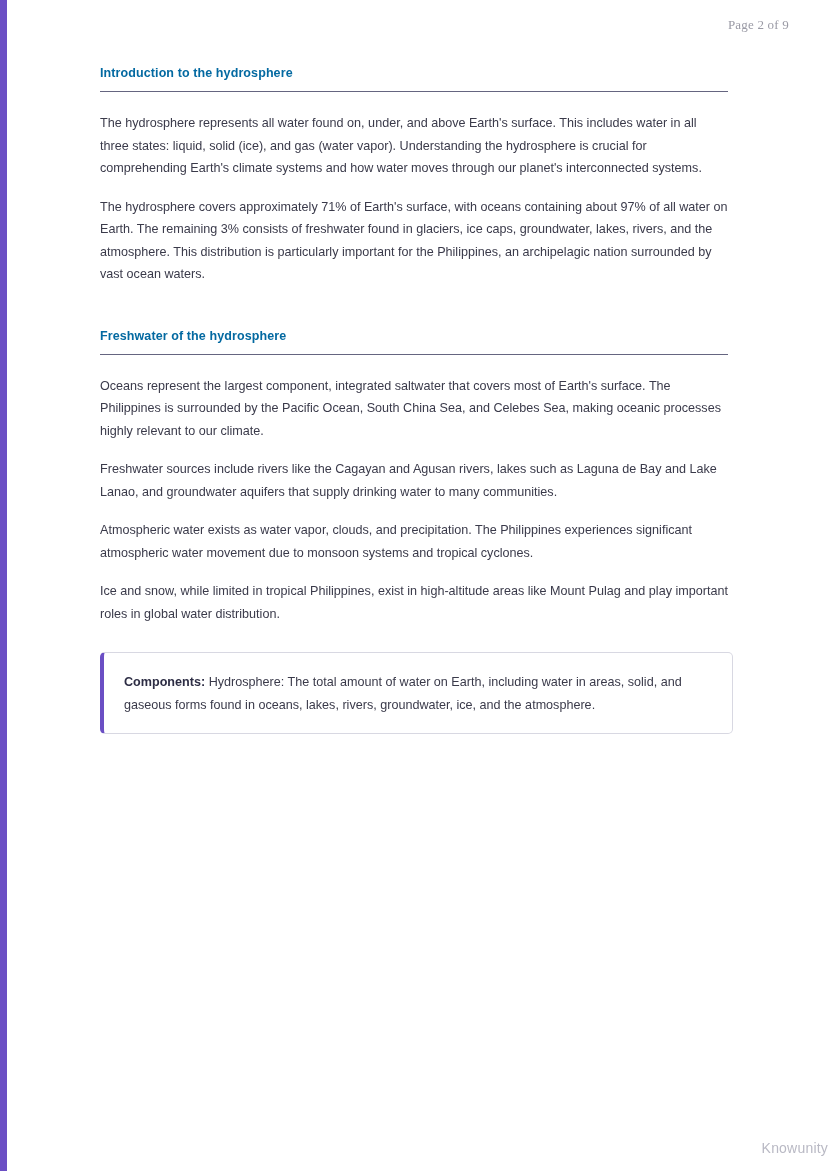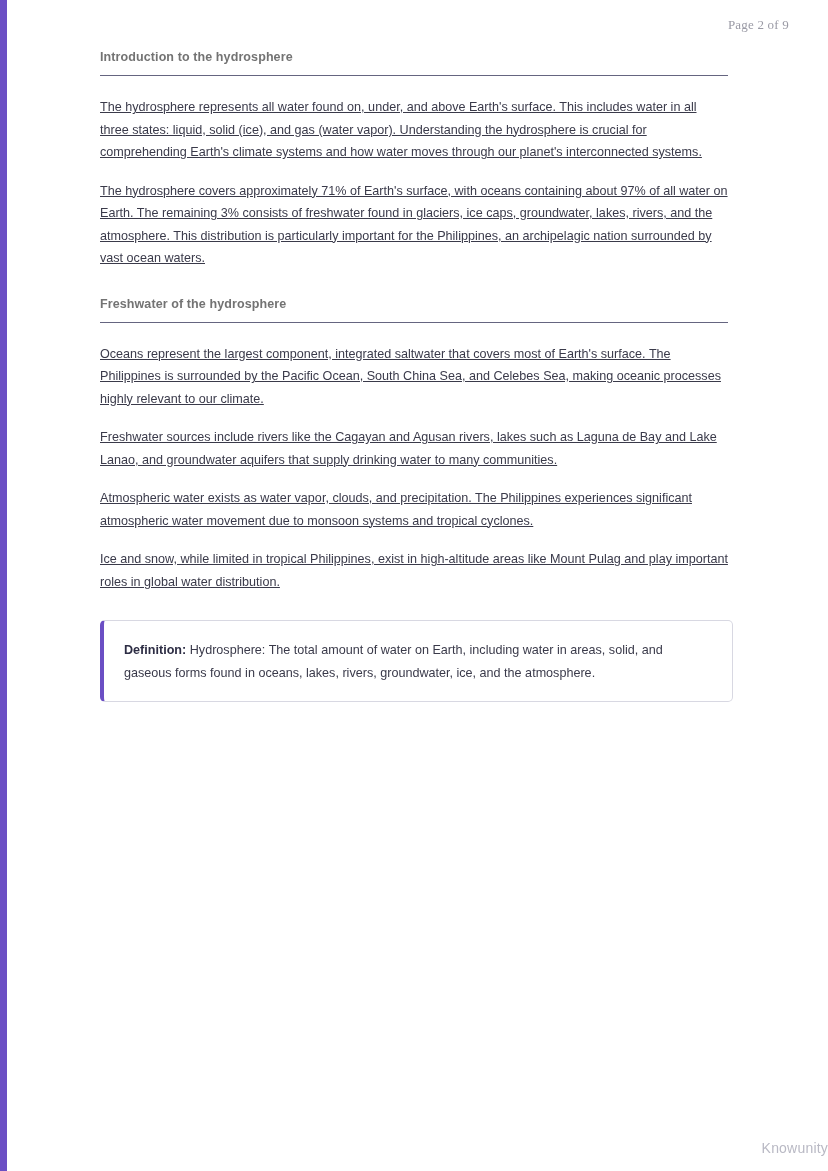--- a/index.html
+++ b/index.html
@@ -46,39 +46,38 @@
   .content {
     position: absolute;
     left: 100px;
     top: 50px;
     width: 628px;
   }
 
   h2.section-title {
     font-size: 12.5px;
     font-weight: bold;
-    color: #737373;
-    margin: 0 0 11px 0;
+    color: #0369a1;
+    margin: 16px 0 11px 0;
     letter-spacing: 0.1px;
   }
 
   .rule {
     height: 1px;
     background: #4a4a6a;
     width: 628px;
     margin: 0 0 20px 0;
     opacity: 0.85;
   }
 
   p.para {
     font-size: 12.6px;
     line-height: 22.5px;
     color: #3a3a4a;
     margin: 0 0 16px 0;
-    text-decoration: underline;
   }
 
   .section-gap {
     height: 11px;
   }
 
   .callout {
     border: 1px solid #d8d8e2;
     border-left: 4px solid #6b4fc4;
     border-radius: 5px;
@@ -132,20 +131,20 @@
 
     <h2 class="section-title">Freshwater of the hydrosphere</h2>
     <div class="rule"></div>
 
     <p class="para">Oceans represent the largest component, integrated saltwater that covers most of Earth's surface. The Philippines is surrounded by the Pacific Ocean, South China Sea, and Celebes Sea, making oceanic processes highly relevant to our climate.</p>
     <p class="para">Freshwater sources include rivers like the Cagayan and Agusan rivers, lakes such as Laguna de Bay and Lake Lanao, and groundwater aquifers that supply drinking water to many communities.</p>
     <p class="para">Atmospheric water exists as water vapor, clouds, and precipitation. The Philippines experiences significant atmospheric water movement due to monsoon systems and tropical cyclones.</p>
     <p class="para">Ice and snow, while limited in tropical Philippines, exist in high-altitude areas like Mount Pulag and play important roles in global water distribution.</p>
 
     <div class="callout">
-      <p><span class="label">Definition:</span><span> Hydrosphere: The total amount of water on Earth, including water in areas, solid, and gaseous forms found in oceans, lakes, rivers, groundwater, ice, and the atmosphere.</span></p>
+      <p><span class="label">Components:</span><span> Hydrosphere: The total amount of water on Earth, including water in areas, solid, and gaseous forms found in oceans, lakes, rivers, groundwater, ice, and the atmosphere.</span></p>
     </div>
 
   </div>
 
   <div class="footer-brand">Knowunity</div>
 
 </div>
 
 </body></html>

